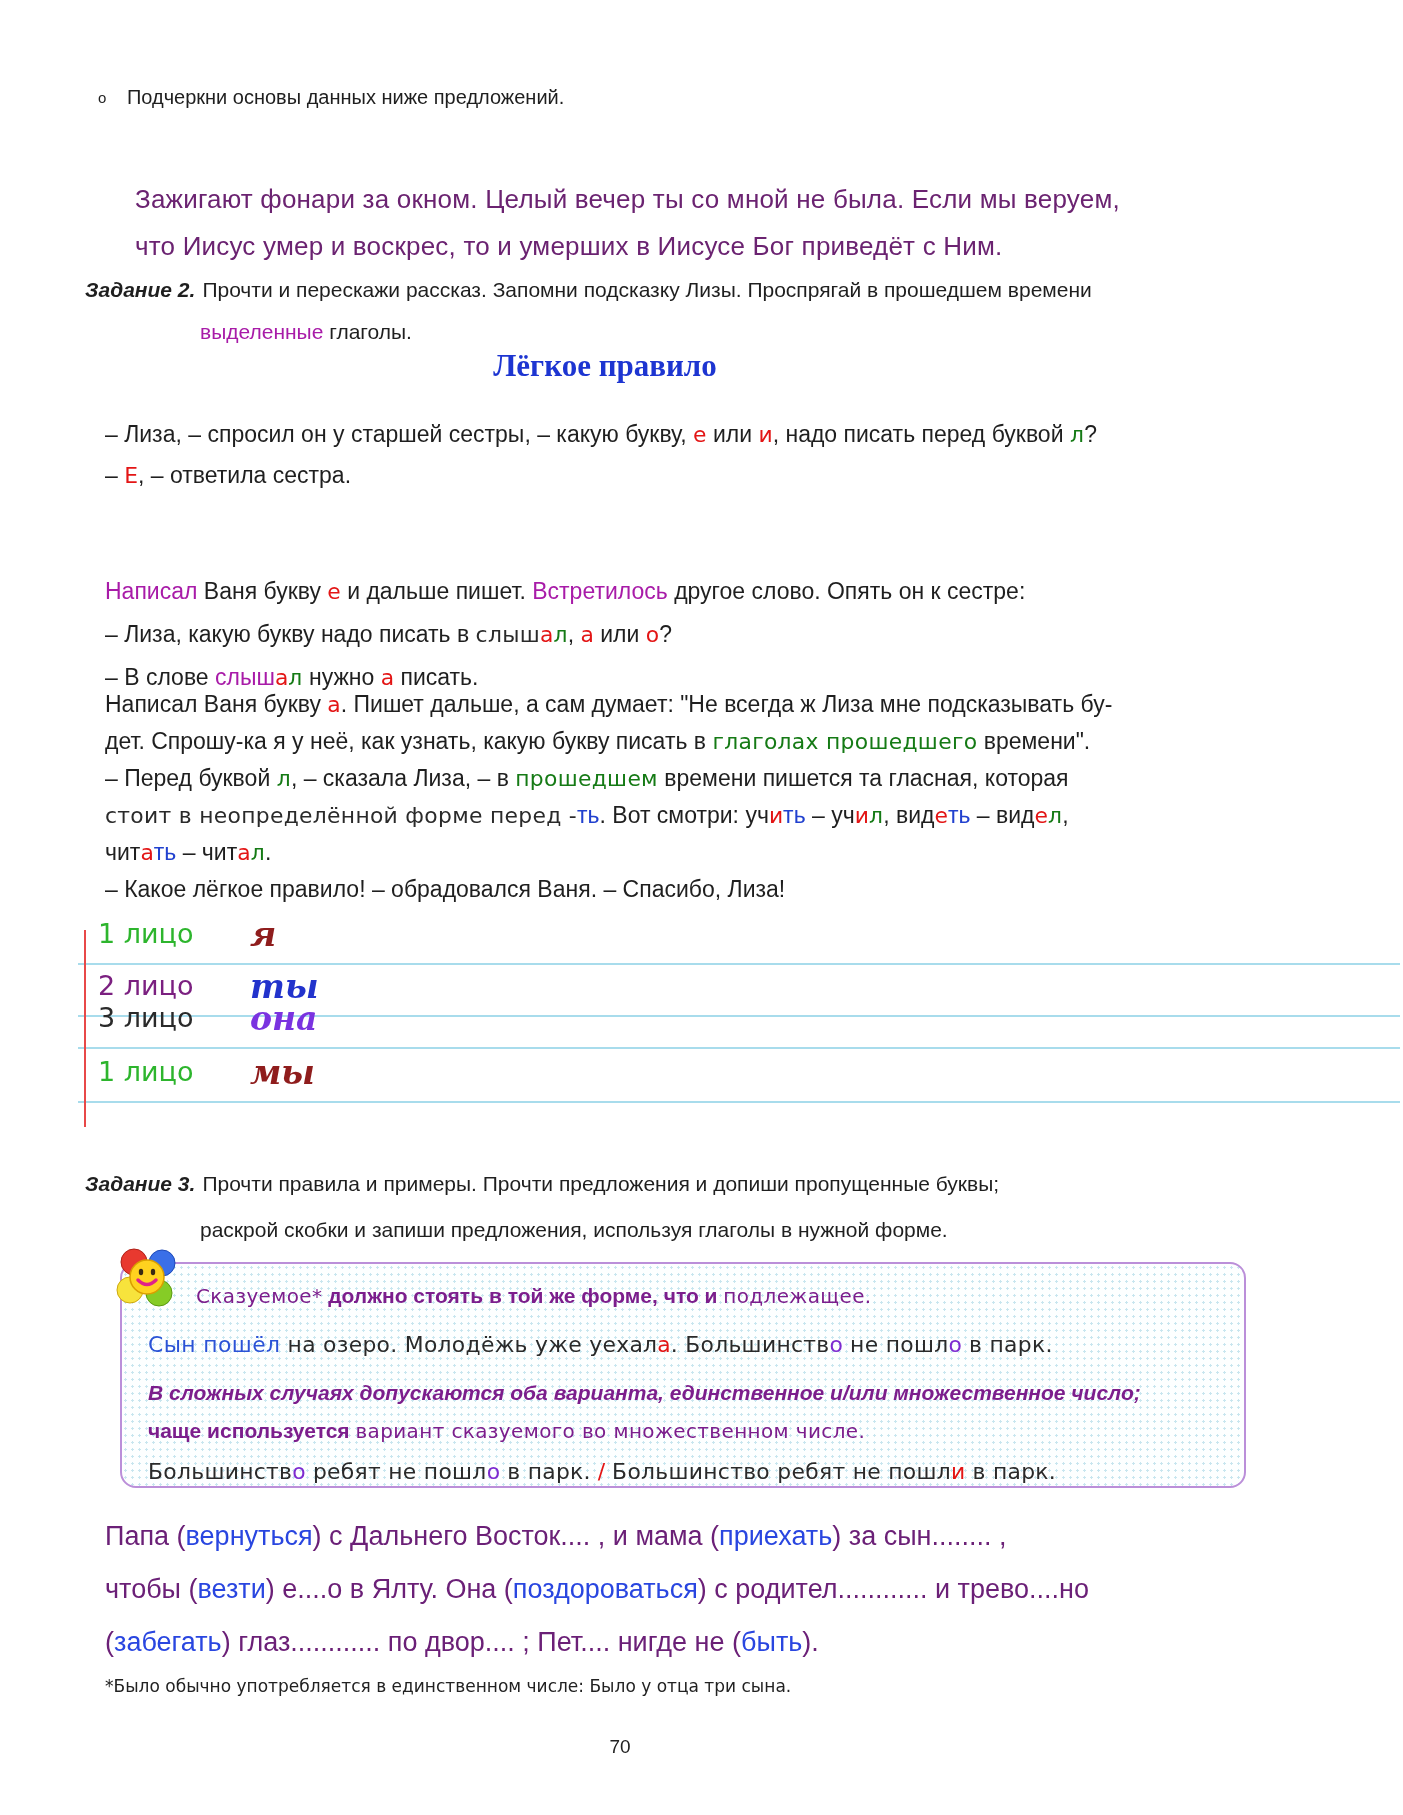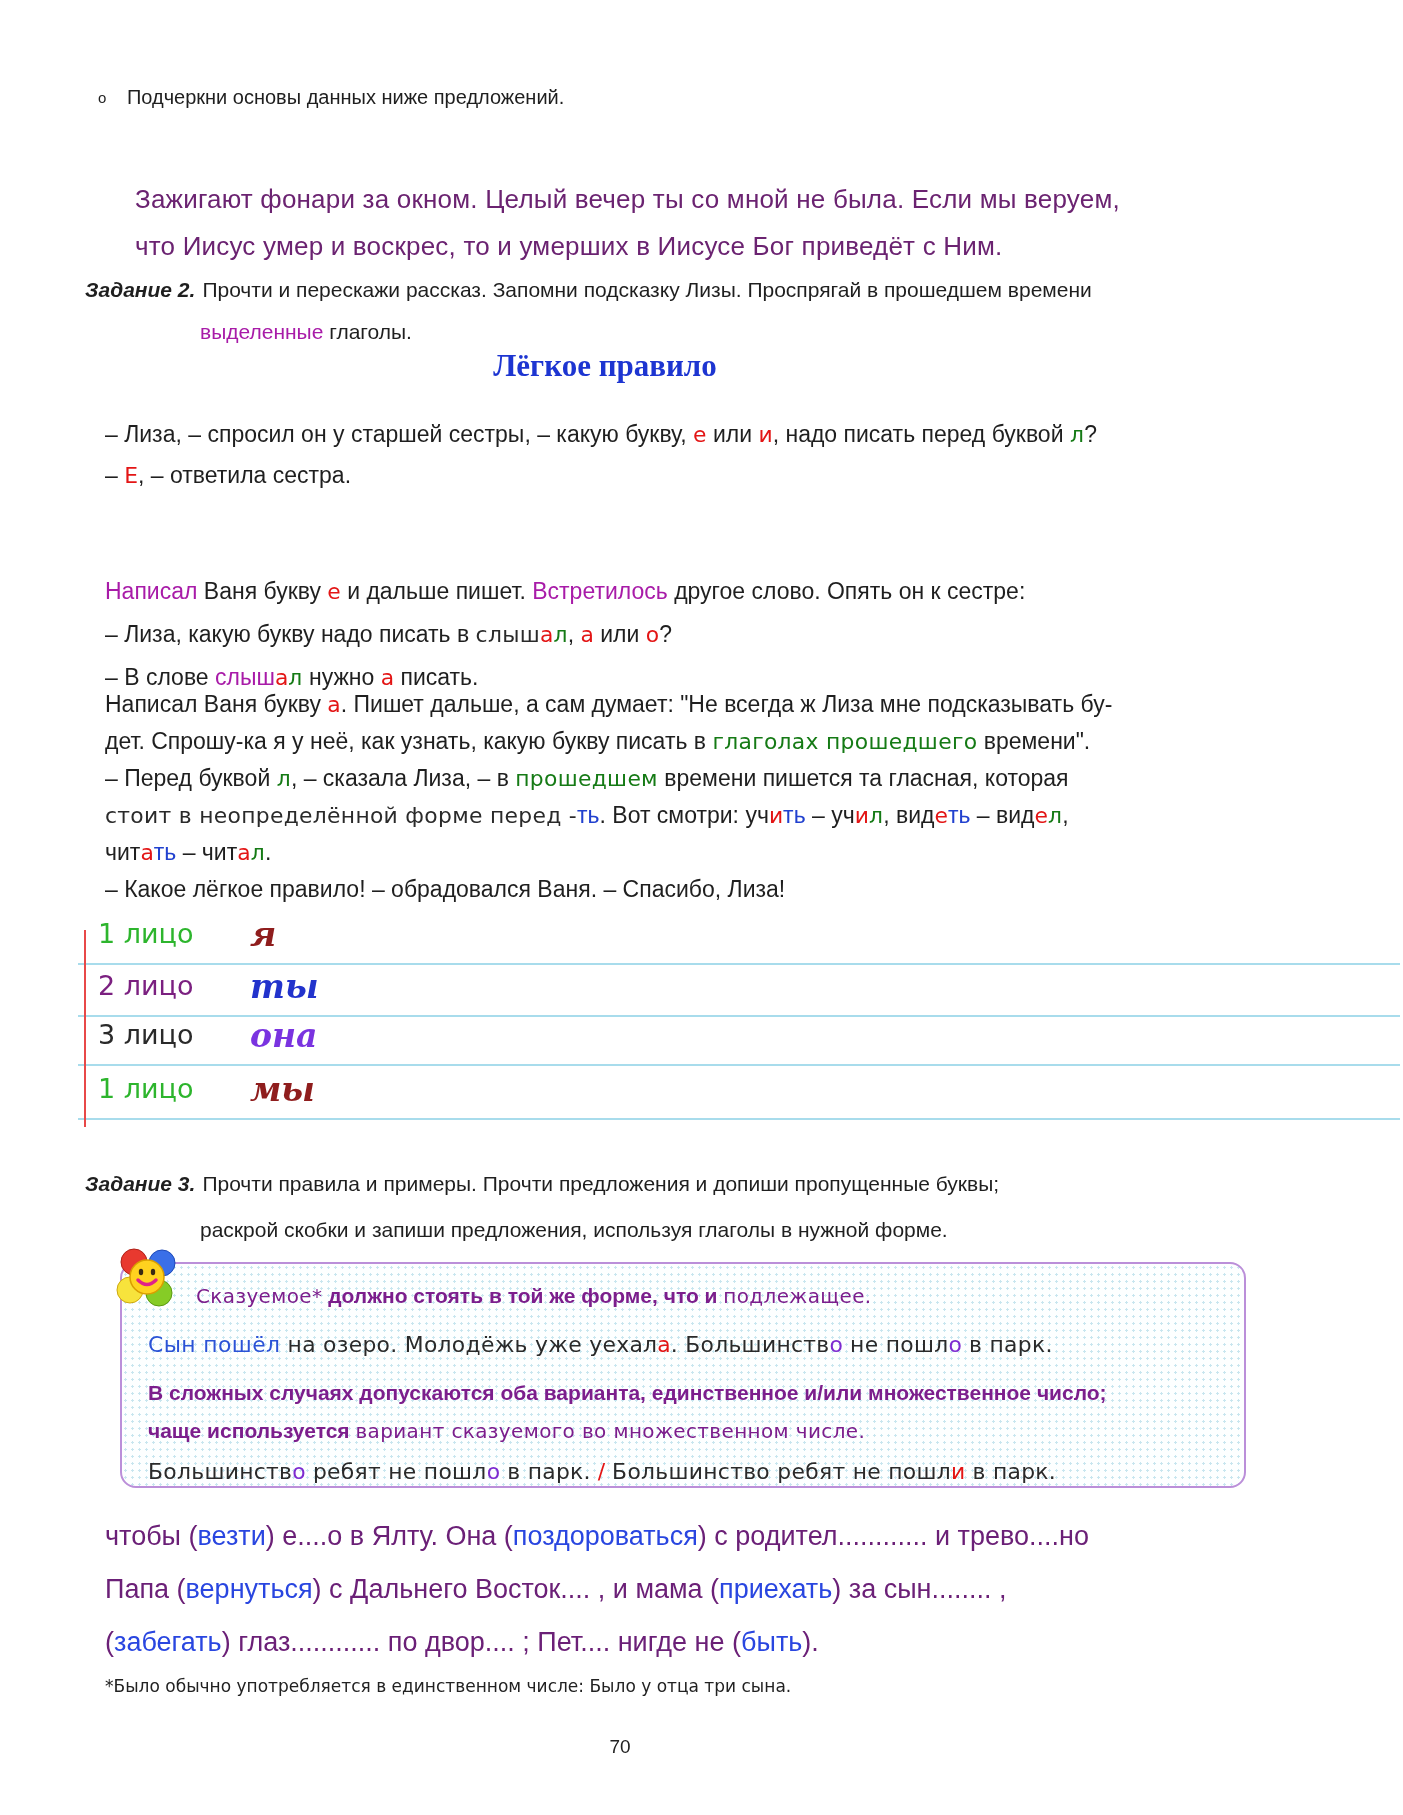--- a/index.html
+++ b/index.html
@@ -53,35 +53,35 @@
   .story{position:absolute;left:105px;width:1090px;font-size:23px;}
   #p1{top:414px;} #p1 .sline{line-height:40px;}
   #p2{top:570px;} #p2 .sline{line-height:42px;}
   #p3{top:686px;} #p3 .sline{line-height:37px;}
 
   
   .notebook{position:absolute;top:928px;left:78px;width:1322px;}
   .redline{position:absolute;left:6px;top:2px;width:2px;height:197px;background:#e84848;}
   .nrow{display:flex;align-items:flex-end;border-bottom:2px solid #a8dcec;
         padding-left:20px;padding-bottom:13px;box-sizing:border-box;}
-  .nrow1{height:37px;} .nrow2{height:52px;} .nrow3{height:49px;} .nrow4{height:54px;}
+  .nrow1{height:37px;} .nrow2{height:52px;} .nrow3{height:32px;} .nrow4{height:54px;}
   .nlabel{font-size:27px;width:152px;}
   .nword{font-size:33px;line-height:30px;}
 
   
   .rulebox-wrap{position:absolute;top:1262px;left:120px;width:1126px;height:226px;}
   .rulebox{position:absolute;left:0;top:0;right:0;bottom:0;border:2px solid #bb8fd9;border-radius:16px;
            background-color:#fdffff;
            background-image:radial-gradient(#c8e6ef 1.1px, rgba(255,255,255,0) 1.3px);
            background-size:7px 7px;
            padding:17px 24px 8px 26px;box-sizing:border-box;}
   .rb-line{font-size:21px;line-height:30px;}
   .rb-0{margin-left:48px;margin-bottom:18px;}
   .rb-1{margin-bottom:18px;font-size:23px;}
-  .rb-2{margin-bottom:8px;}
+  .rb-2{margin-bottom:8px;font-style:italic;}
   .rb-3{margin-bottom:10px;}
   .rb-4{font-size:23px;}
   .flower{position:absolute;left:-5px;top:-15px;width:66px;height:66px;z-index:2;}
 
   
   .exercise{position:absolute;top:1510px;left:105px;width:1120px;font-size:27px;}
   .ex-line{line-height:53px;}
 
   
   .footnote{position:absolute;top:1676px;left:105px;font-size:17px;color:#222;
@@ -170,21 +170,21 @@
     <div class="rulebox">
       <div class="rb-line rb-0"><span class="seg-pst">Сказуемое*</span><span class="seg-pb"> должно стоять в той же форме, что и </span><span class="seg-pst">подлежащее.</span></div>
       <div class="rb-line rb-1"><span class="seg-bst">Сын пошёл</span><span class="seg-st"> на озеро. Молодёжь уже уехал</span><span class="seg-r">а</span><span class="seg-st">. Большинств</span><span class="seg-v">о</span><span class="seg-st"> не пошл</span><span class="seg-v">о</span><span class="seg-st"> в парк.</span></div>
       <div class="rb-line rb-2"><span class="seg-pb">В сложных случаях допускаются оба варианта, единственное и/или множественное число;</span></div>
       <div class="rb-line rb-3"><span class="seg-pb">чаще используется </span><span class="seg-pst">вариант сказуемого во множественном числе.</span></div>
       <div class="rb-line rb-4"><span class="seg-st">Большинств</span><span class="seg-v">о</span><span class="seg-st"> ребят не пошл</span><span class="seg-v">о</span><span class="seg-st"> в парк.</span><span class="seg-r"> / </span><span class="seg-st">Большинство ребят не пошл</span><span class="seg-r">и</span><span class="seg-st"> в парк.</span></div>
     </div>
   </div>
 
   <div class="exercise">
+    <div class="ex-line"><span class="seg-ex">Папа (</span><span class="seg-exb">вернуться</span><span class="seg-ex">) с Дальнего Восток.... , и мама (</span><span class="seg-exb">приехать</span><span class="seg-ex">) за сын........  ,</span></div>
     <div class="ex-line"><span class="seg-ex">чтобы (</span><span class="seg-exb">везти</span><span class="seg-ex">) е....о в Ялту. Она (</span><span class="seg-exb">поздороваться</span><span class="seg-ex">) с родител............ и трево....но</span></div>
-    <div class="ex-line"><span class="seg-ex">Папа (</span><span class="seg-exb">вернуться</span><span class="seg-ex">) с Дальнего Восток.... , и мама (</span><span class="seg-exb">приехать</span><span class="seg-ex">) за сын........  ,</span></div>
     <div class="ex-line"><span class="seg-ex">(</span><span class="seg-exb">забегать</span><span class="seg-ex">) глаз............  по двор.... ; Пет....  нигде не (</span><span class="seg-exb">быть</span><span class="seg-ex">).</span></div>
   </div>
 
   <div class="footnote">*Было обычно употребляется в единственном числе: Было у отца три сына.</div>
   <div class="pagenum">70</div>
 
 </div>
 
 </body></html>

